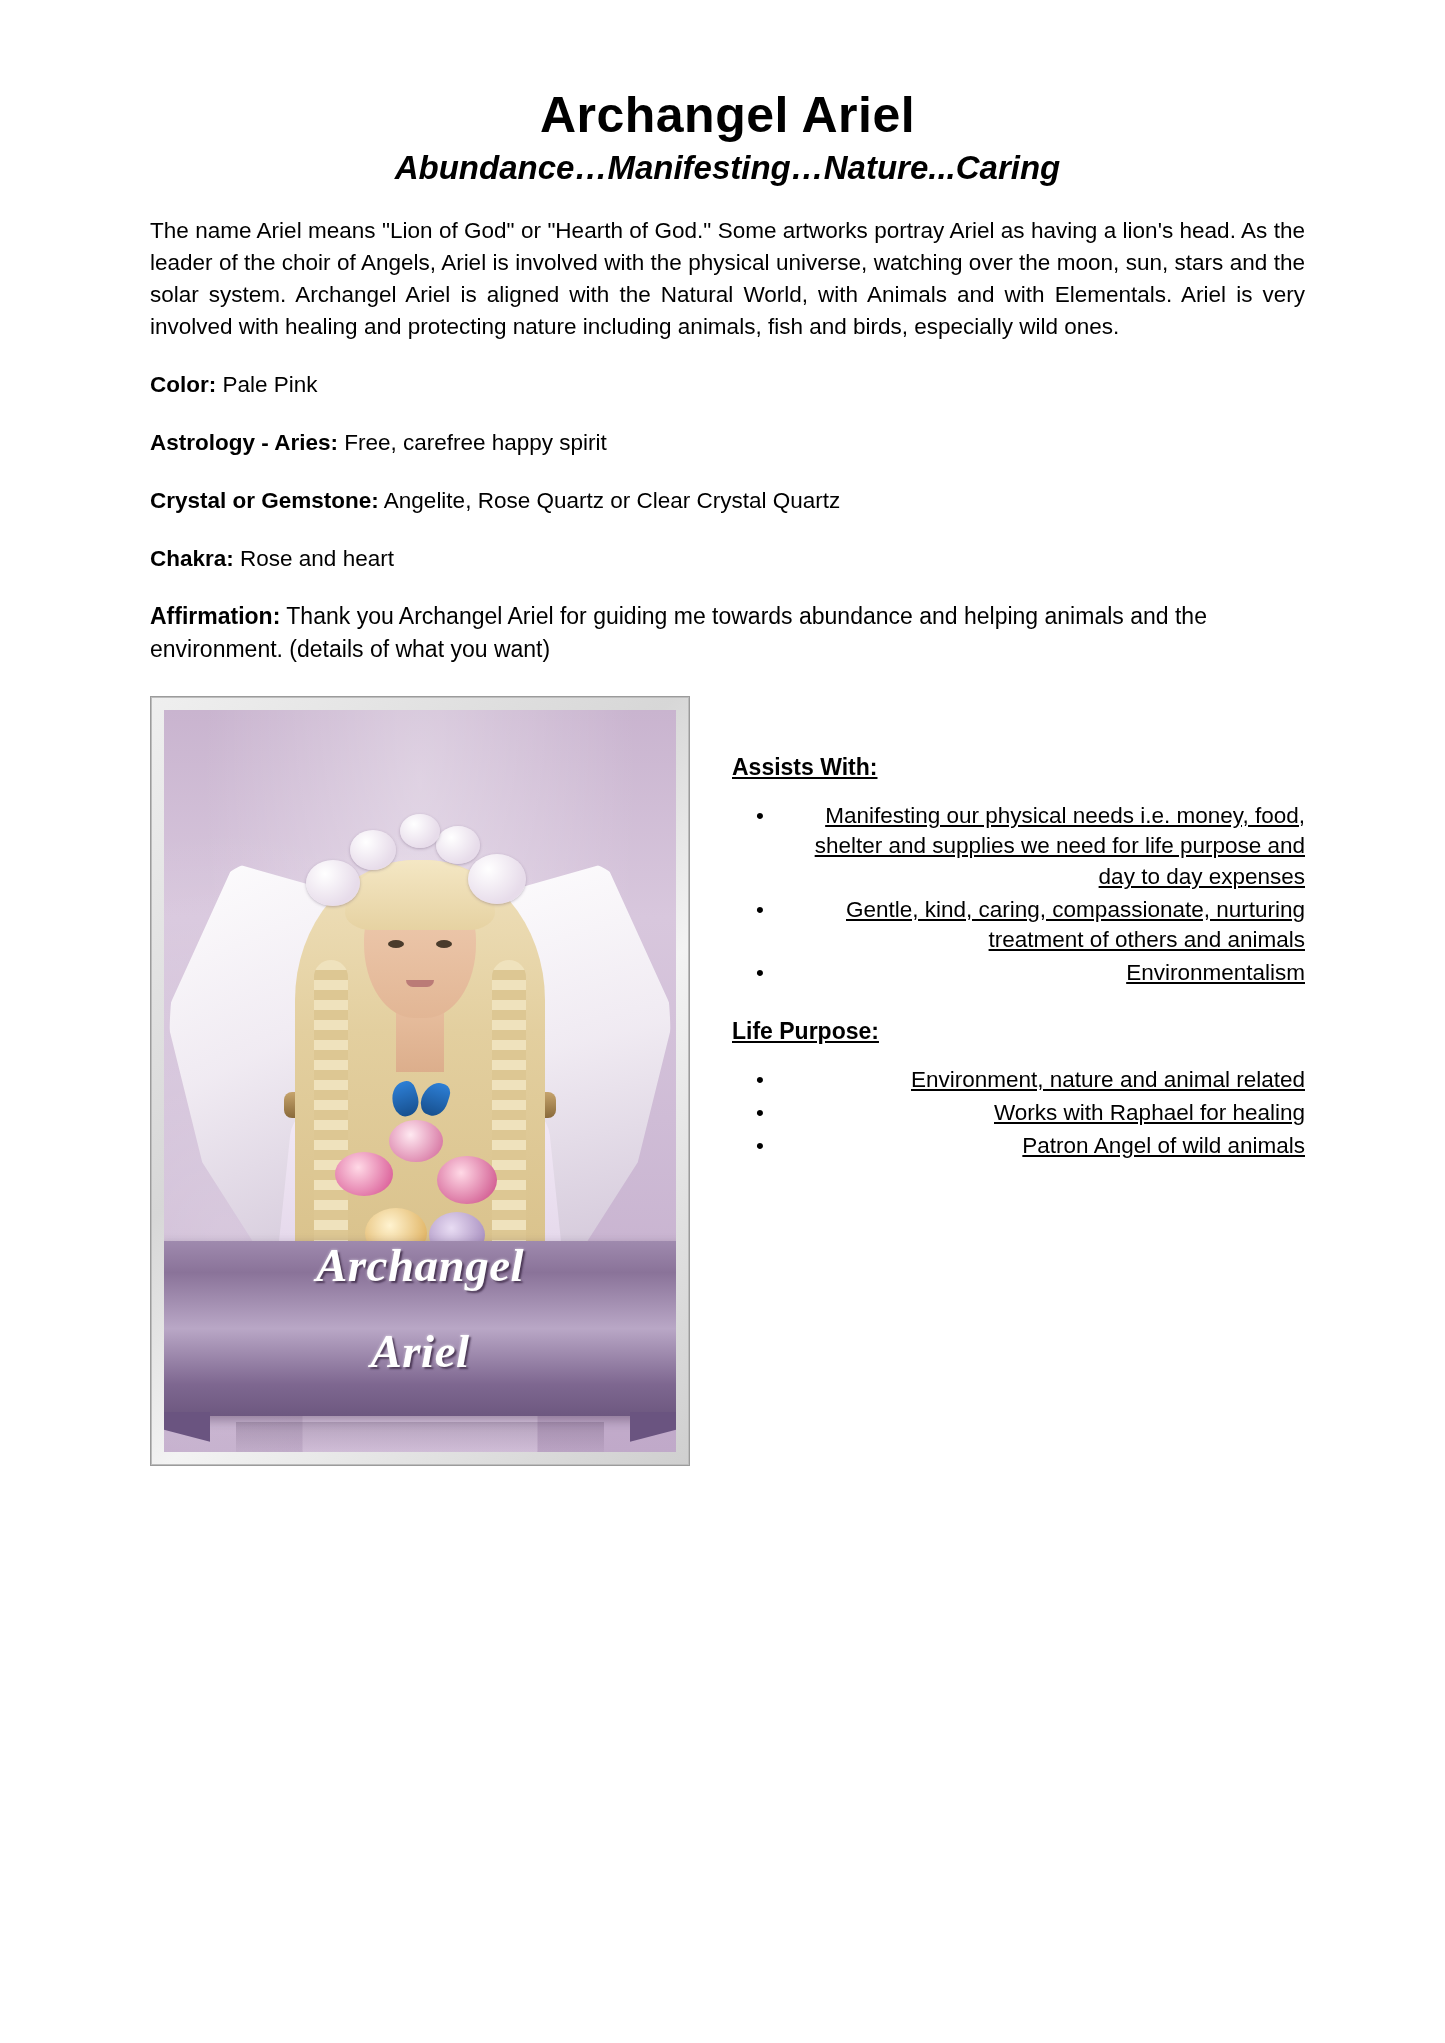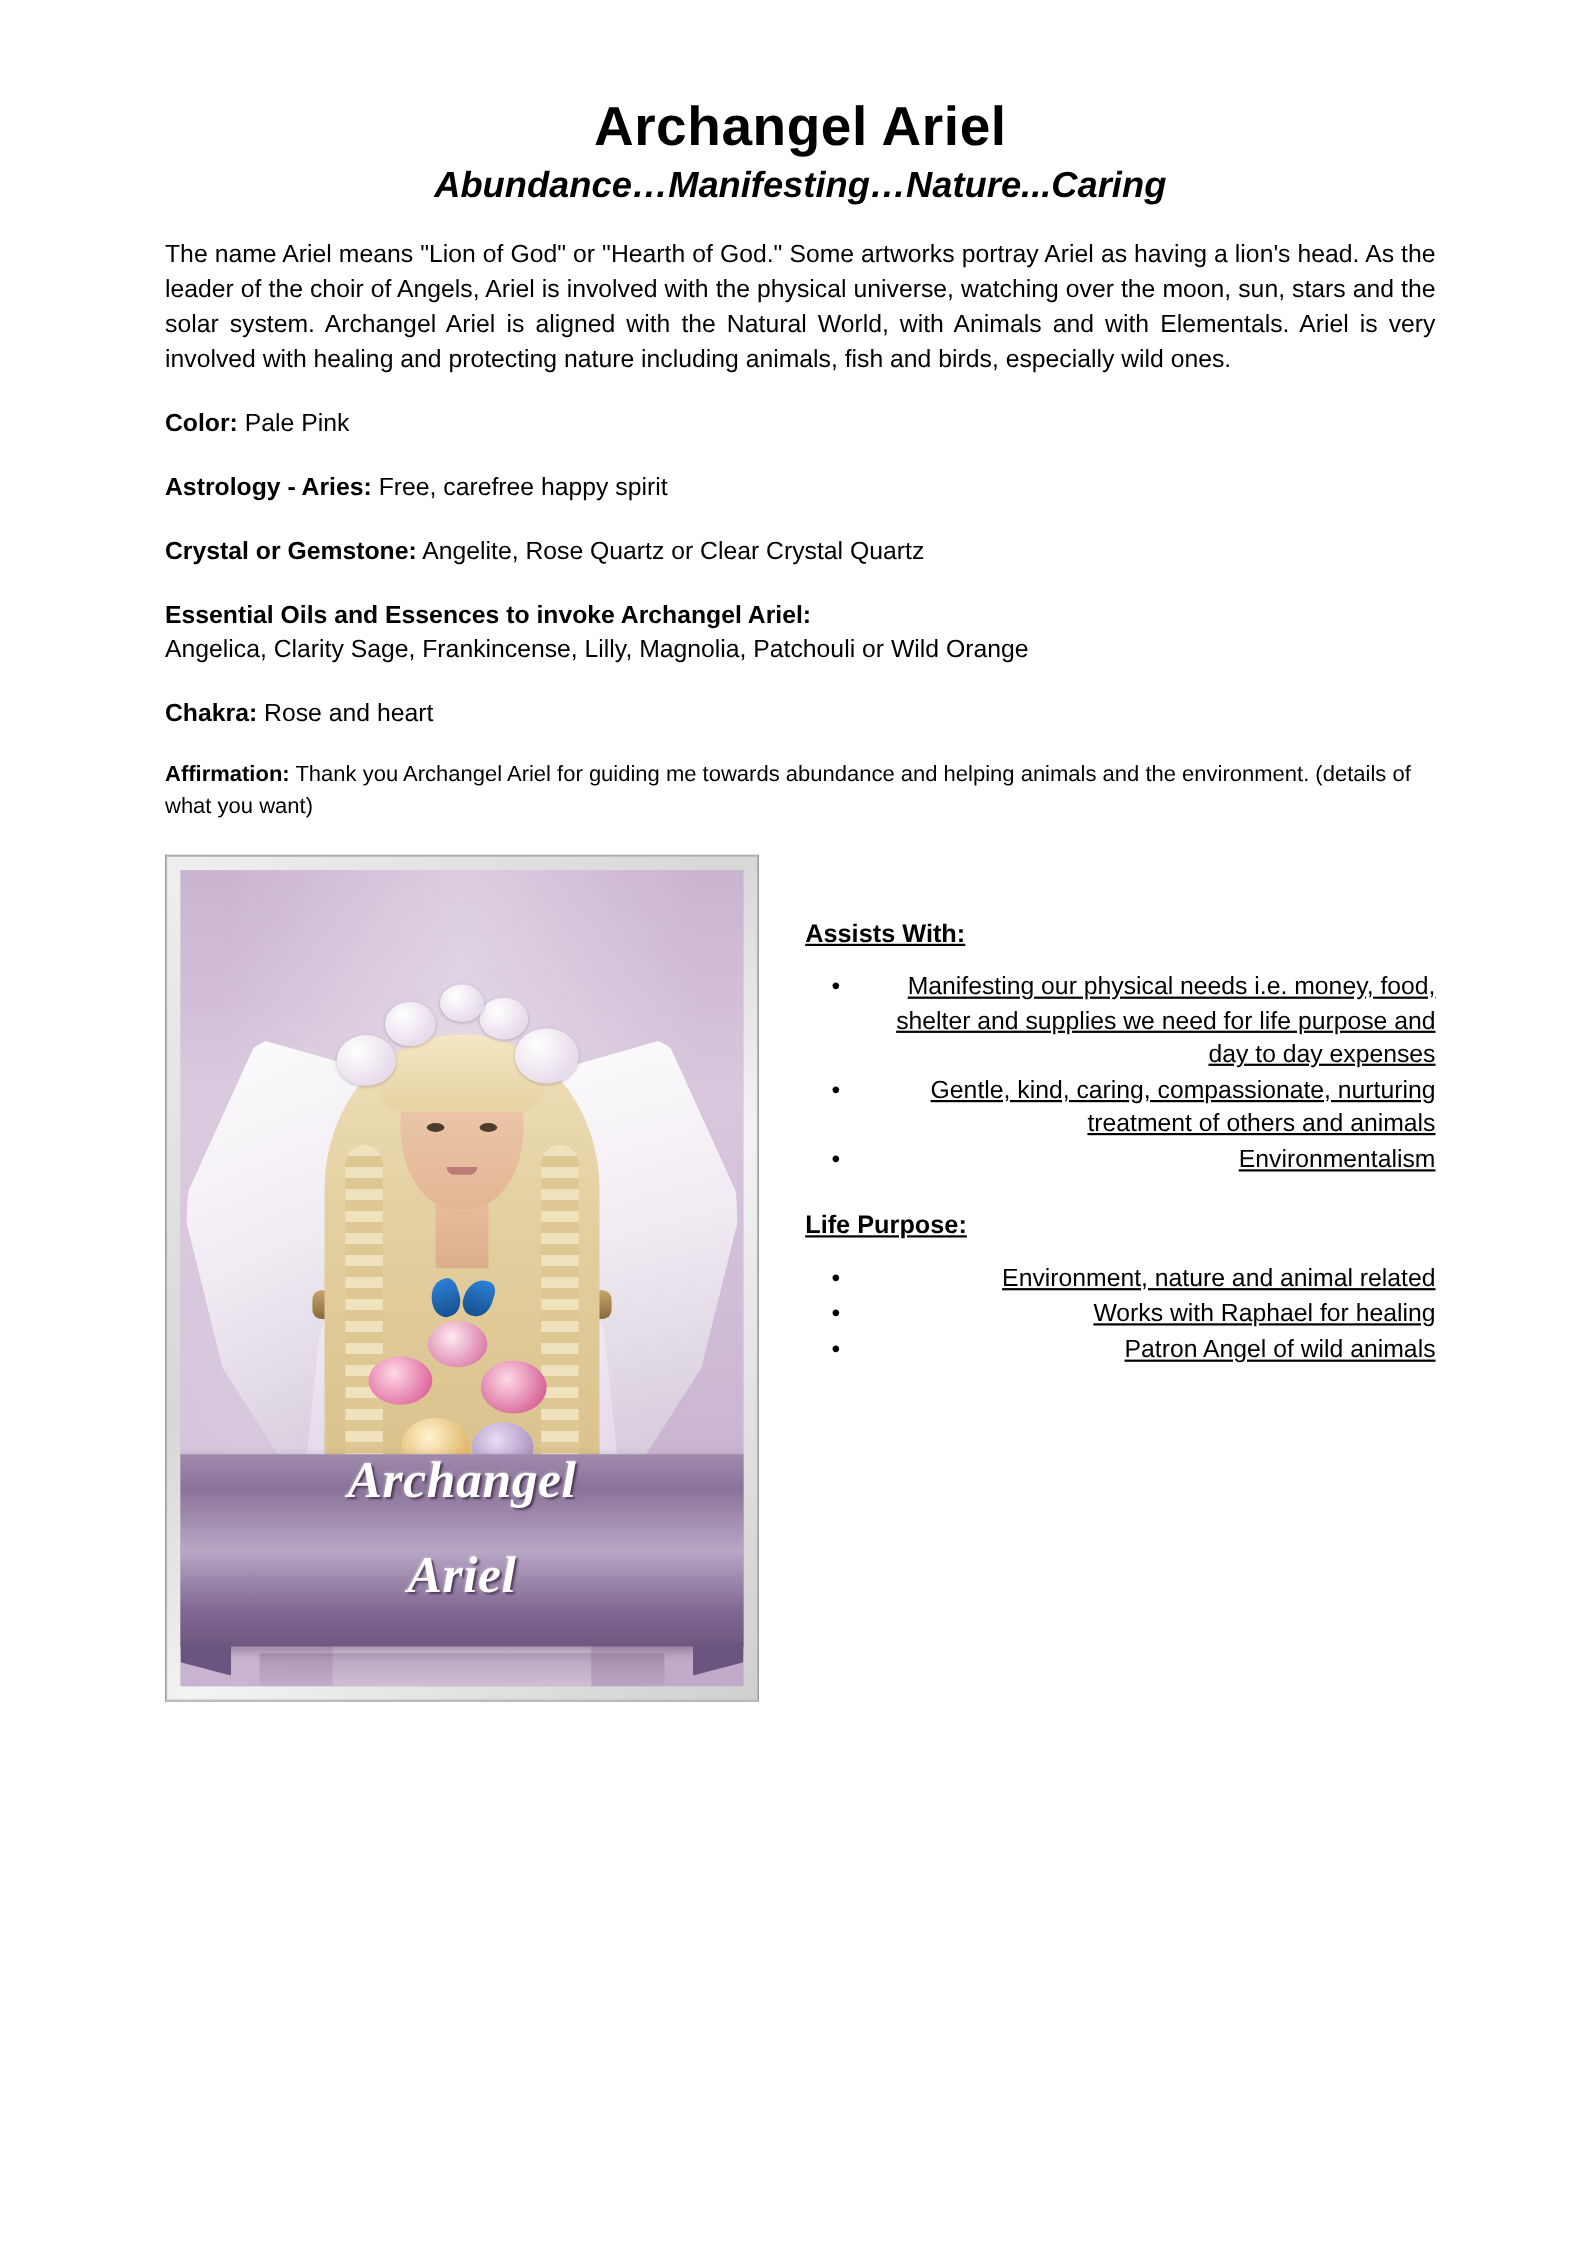--- a/index.html
+++ b/index.html
@@ -51,21 +51,21 @@
   .field .label {
     font-weight: bold;
   }
   .field.block .label {
     display: block;
   }
   .field.block .value {
     display: block;
   }
   .affirmation {
-    font-size: 20px;
+    font-size: 23px;
     line-height: 1.42;
     margin: 0 0 30px 0;
     text-align: left;
   }
   .lower {
     display: flex;
     align-items: flex-start;
     gap: 26px;
     margin-top: 8px;
   }
@@ -376,24 +376,20 @@
   <p class="field">
     <span class="label">Astrology - Aries:</span>
     <span class="value">Free, carefree happy spirit</span>
   </p>
 
   <p class="field">
     <span class="label">Crystal or Gemstone:</span>
     <span class="value">Angelite, Rose Quartz or Clear Crystal Quartz</span>
   </p>
 
-  <p class="field block">
-    <span class="label">Essential Oils and Essences to invoke Archangel Ariel:</span>
-    <span class="value">Angelica, Clarity Sage, Frankincense, Lilly, Magnolia, Patchouli or Wild Orange</span>
-  </p>
 
   <p class="field">
     <span class="label">Chakra:</span>
     <span class="value">Rose and heart</span>
   </p>
 
   <p class="affirmation">
     <span class="label" style="font-weight:bold">Affirmation:</span>
     <span class="value">Thank you Archangel Ariel for guiding me towards abundance and helping animals and the environment. (details of what you want)</span>
   </p>

